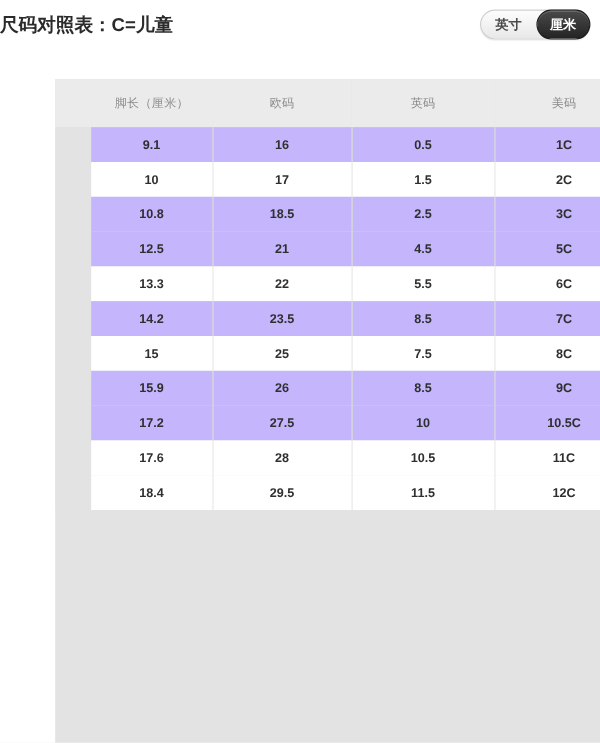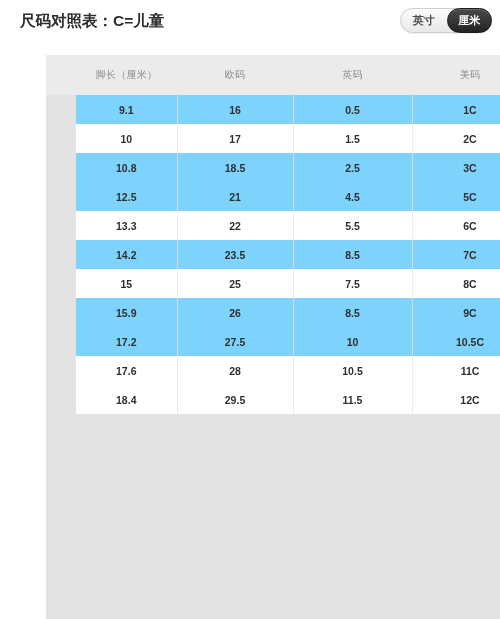--- a/index.html
+++ b/index.html
@@ -11,24 +11,23 @@
     height: 619px;
     background: #ffffff;
     font-family: "Liberation Sans", "DejaVu Sans", sans-serif;
     overflow: hidden;
     position: relative;
   }
 
   
   .topbar {
     position: relative;
-    height: 55px;
+    height: 66px;
     background: #ffffff;
     box-sizing: border-box;
-    margin-left: 20px;
   }
   .page-title {
     position: absolute;
     left: 0px;
     top: 11px;
     font-size: 15.5px;
     font-weight: 700;
     color: #2b2b2b;
     letter-spacing: 0px;
     white-space: nowrap;
@@ -116,21 +115,21 @@
     box-sizing: border-box;
   }
   .size-table tbody td:last-child {
     border-right: none;
   }
 
   .size-table tbody tr.row-odd td {
     background: #ffffff;
   }
   .size-table tbody tr.row-even td {
-    background: #7dd3fc;
+    background: #c4b5fd;
     border-right-color: #d9d9d9;
   }
 
   
   .size-table col.gutter-left  { width: 30px; }
   .size-table col.gutter-right { width: 18px; }
   .size-table col.c0 { width: 101px; }
   .size-table col.c1 { width: 116px; }
   .size-table col.c2 { width: 119px; }
   .size-table col.c3 { width: 116px; }

